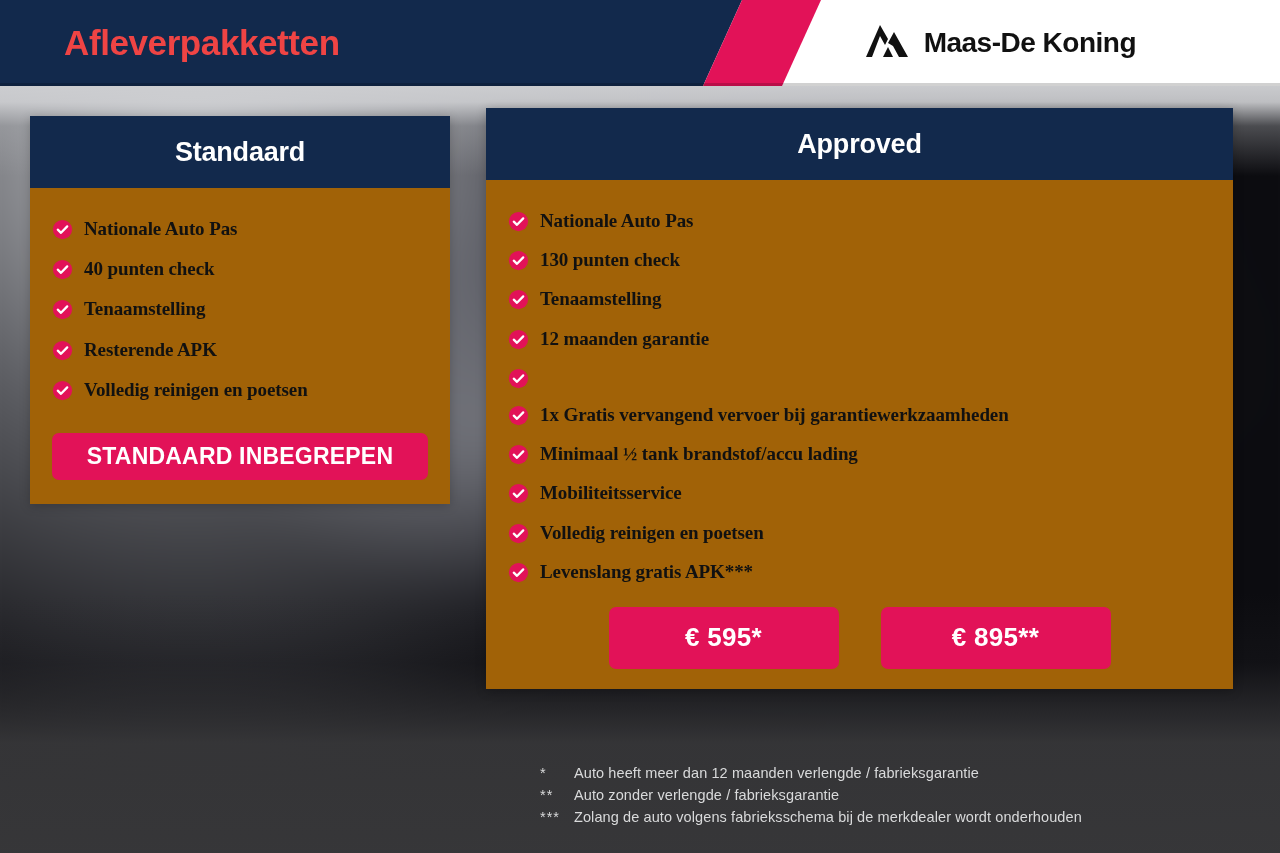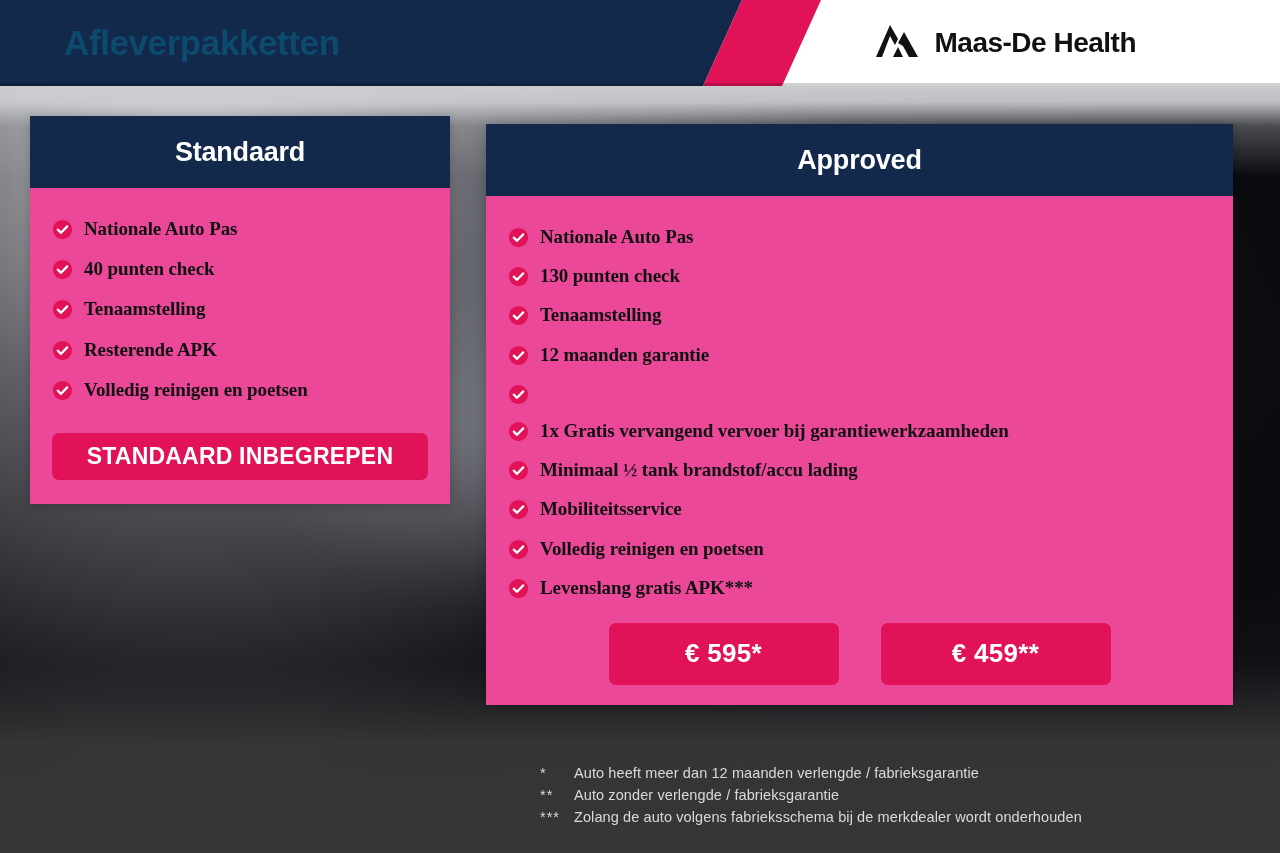--- a/index.html
+++ b/index.html
@@ -64,21 +64,21 @@
     left: 690px; top: 0;
     width: 150px; height: 86px;
     background: #e21258;
     clip-path: polygon(52px 0, 131px 0, 92px 100%, 13px 100%);
   }
   .header-title {
     position: absolute;
     left: 64px;
     top: 50%;
     transform: translateY(-50%);
-    color: #0c4a6e;
+    color: #ef4444;
     font-size: 35px;
     font-weight: bold;
     letter-spacing: -0.4px;
     white-space: nowrap;
   }
   .brand {
     position: absolute;
     right: 144px;
     top: 50%;
     transform: translateY(-50%);
@@ -99,42 +99,42 @@
     left: 0; bottom: 0;
     width: 1280px; height: 3px;
     background: rgba(0,0,0,0.18);
   }
 
   
   .stage { position: relative; z-index: 3; width: 1280px; height: 767px; }
 
   .card {
     position: absolute;
-    background: #ec4899;
+    background: #a16207;
     box-shadow: 0 2px 10px rgba(0,0,0,0.22);
   }
   .card .card-head {
     background: #12294c;
     display: flex;
     align-items: center;
     justify-content: center;
   }
   .card .card-head-title {
     color: #ffffff;
     font-size: 27px;
     font-weight: bold;
     letter-spacing: -0.2px;
   }
   .card .card-body { padding: 0; }
 
   #card-standaard { left: 30px; top: 30px; width: 420px; }
   #card-standaard .card-head { height: 72px; }
   #card-standaard .card-body { padding: 28px 22px 24px 22px; }
 
-  #card-approved { left: 486px; top: 38px; width: 747px; }
+  #card-approved { left: 486px; top: 22px; width: 747px; }
   #card-approved .card-head { height: 72px; }
   #card-approved .card-body { padding: 28px 22px 20px 22px; }
 
   
   ul.features { list-style: none; font-family: Liberation Serif, serif; }
   ul.features li {
     display: flex;
     align-items: flex-start;
     gap: 11px;
     margin-bottom: 10px;
@@ -225,21 +225,21 @@
   <div class="header-title">Afleverpakketten</div>
 
   <div class="brand">
     <span class="brand-mark">
       <svg viewBox="0 0 46 40" width="46" height="40" xmlns="http://www.w3.org/2000/svg" aria-hidden="true">
         <path d="M2 34 L16 2 L24 16 L21 22 L16 13 L8 34 Z" fill="#111111"></path>
         <path d="M24 20 L30 9 L44 34 L35 34 L29 23 Z" fill="#111111"></path>
         <path d="M19 34 L24 24 L29 34 Z" fill="#111111"></path>
       </svg>
     </span>
-    <span class="brand-name">Maas-De Health</span>
+    <span class="brand-name">Maas-De Koning</span>
   </div>
 
   <div class="header-bottom-rule"></div>
 </div>
 
 <div class="stage">
 
   <div class="card" id="card-standaard">
     <div class="card-head">
       <span class="card-head-title">Standaard</span>
@@ -389,21 +389,21 @@
               <circle cx="12" cy="12" r="11" fill="#e21258"></circle>
               <path d="M6.6 12.2 L10.3 15.8 L17.4 8.4" fill="none" stroke="#ffffff" stroke-width="2.6" stroke-linecap="round" stroke-linejoin="round"></path>
             </svg>
           </span>
           <span class="feature-text">Levenslang gratis APK***</span>
         </li>
       </ul>
 
       <div class="price-row">
         <button class="btn-pink">€ 595*</button>
-        <button class="btn-pink">€ 459**</button>
+        <button class="btn-pink">€ 895**</button>
       </div>
     </div>
   </div>
 
 </div>
 
 <div class="footnotes">
   <div class="footnote-row">
     <span class="footnote-mark">*</span>
     <span class="footnote-text">Auto heeft meer dan 12 maanden verlengde / fabrieksgarantie</span>

